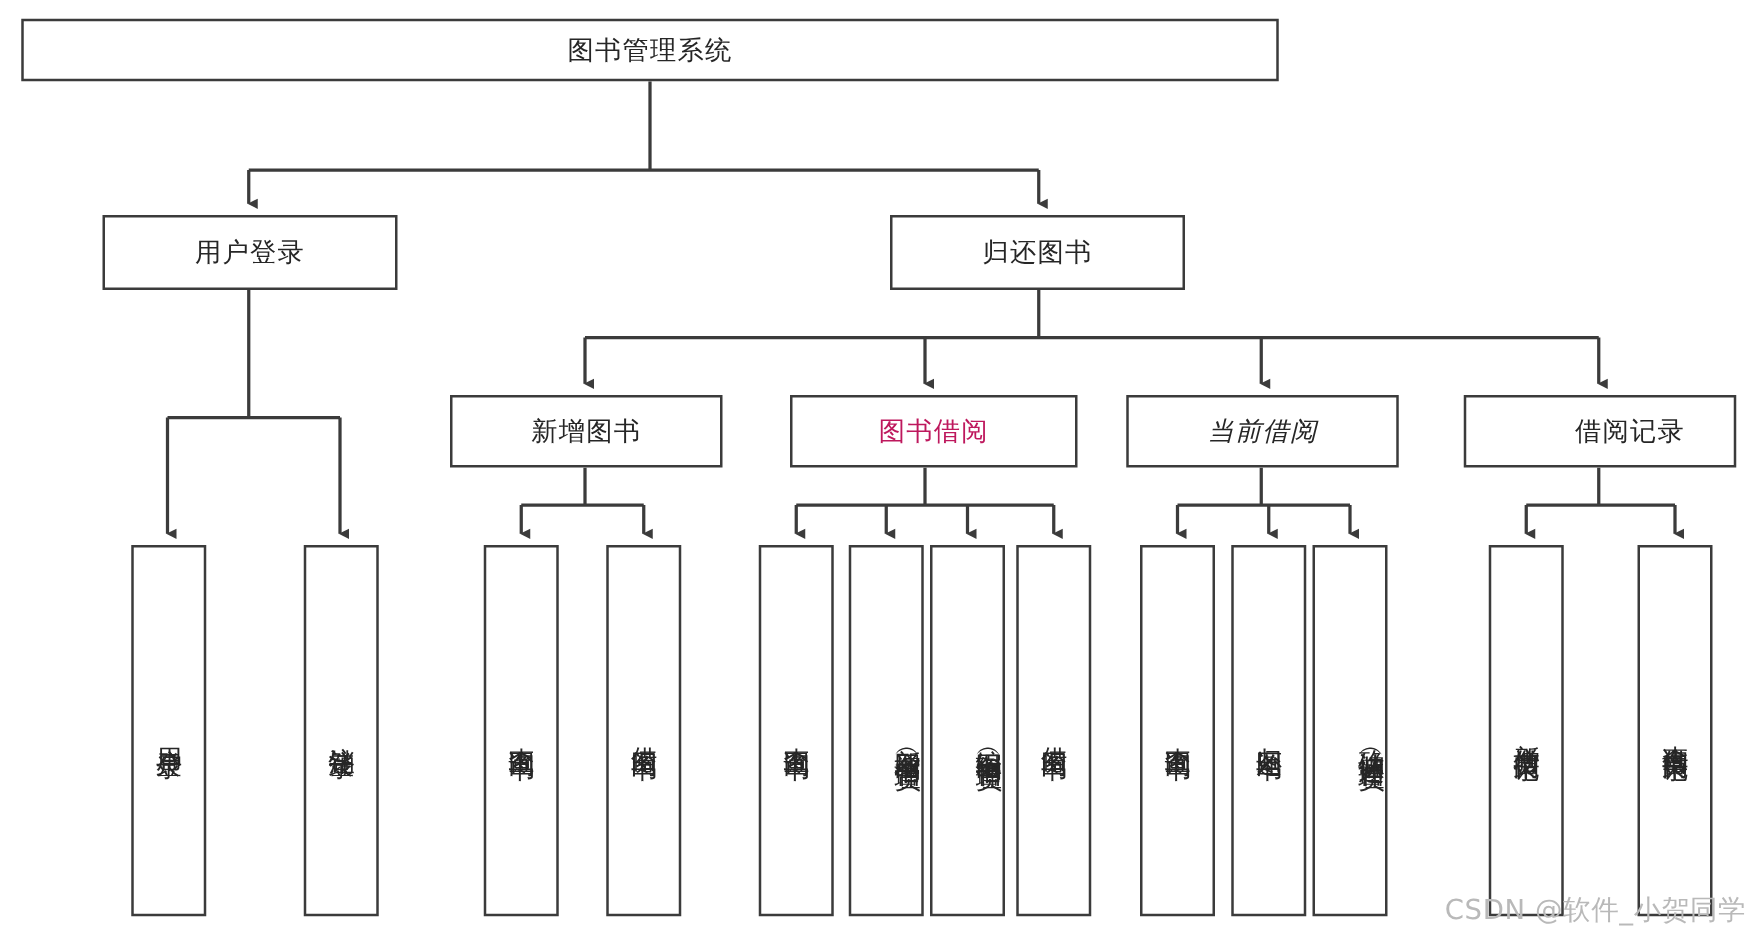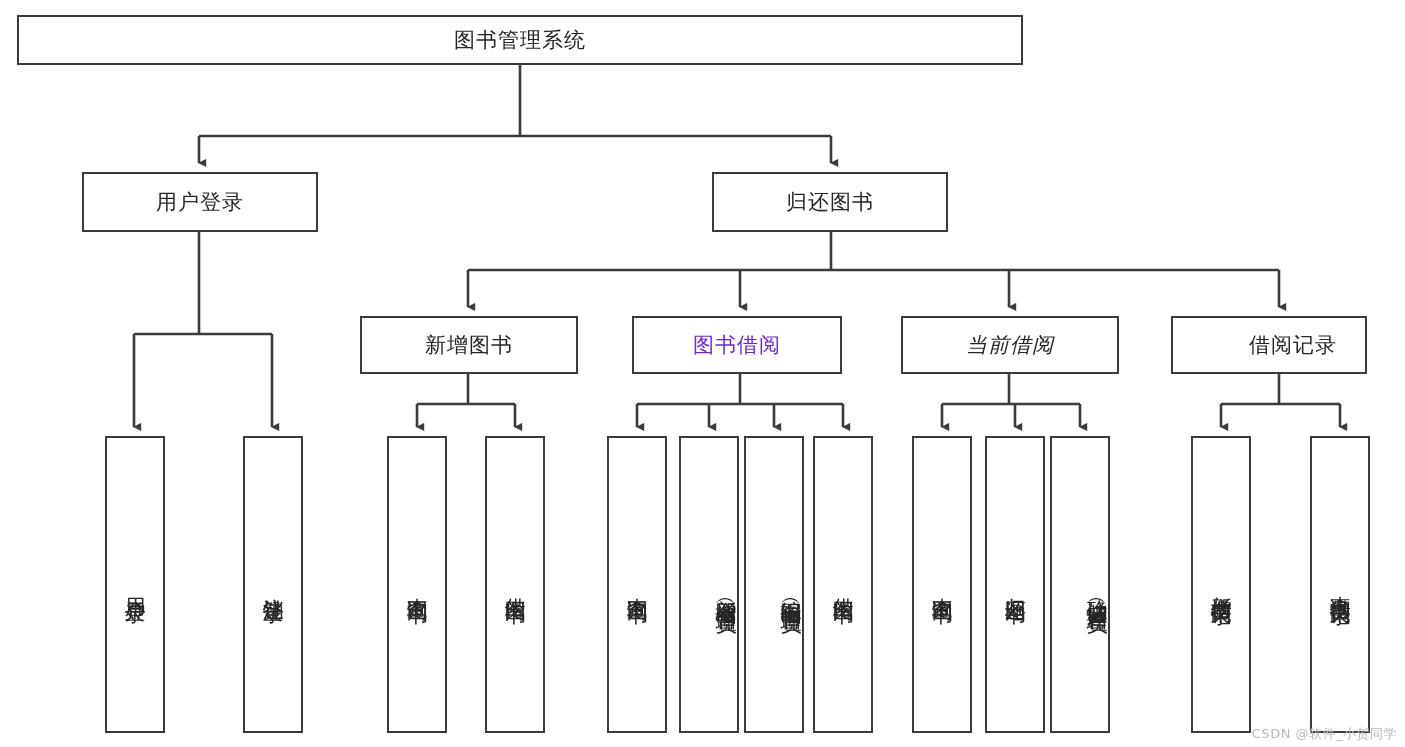--- a/index.html
+++ b/index.html
@@ -53,21 +53,21 @@
     padding-top: 0;
   }
   .node-label {
     display: block;
     line-height: 1.08;
   }
   .watermark {
     position: absolute;
     right: 8px;
     bottom: 4px;
-    font-size: 13px;
+    font-size: 22px;
     color: #b9b9b9;
     white-space: nowrap;
     letter-spacing: 0.5px;
   }
 </style>
 </head>
 <body>
 
 <div id="diagram-root">
 
@@ -128,27 +128,27 @@
       </div>
       <div class="node horizontal" style="left: 82px; top: 172px; width: 236px; height: 60px; border-color: rgb(59, 59, 59); background: rgb(255, 255, 255); color: rgb(38, 38, 38);">
         <span class="node-label">用户登录</span>
       </div>
       <div class="node horizontal" style="left: 712px; top: 172px; width: 236px; height: 60px; border-color: rgb(59, 59, 59); background: rgb(255, 255, 255); color: rgb(38, 38, 38);">
         <span class="node-label">归还图书</span>
       </div>
       <div class="node horizontal" style="left: 360px; top: 316px; width: 218px; height: 58px; border-color: rgb(59, 59, 59); background: rgb(255, 255, 255); color: rgb(38, 38, 38);">
         <span class="node-label">新增图书</span>
       </div>
-      <div class="node horizontal" style="left: 632px; top: 316px; width: 210px; height: 58px; border-color: rgb(59, 59, 59); background: rgb(255, 255, 255); color: #6d28d9;">
+      <div class="node horizontal" style="left: 632px; top: 316px; width: 230px; height: 58px; border-color: rgb(59, 59, 59); background: rgb(255, 255, 255); color: #be185d;">
         <span class="node-label">图书借阅</span>
       </div>
       <div class="node horizontal" style="left: 901px; top: 316px; width: 218px; height: 58px; border-color: rgb(59, 59, 59); background: rgb(255, 255, 255); color: rgb(38, 38, 38); font-style: italic;">
         <span class="node-label">当前借阅</span>
       </div>
-      <div class="node horizontal" style="left: 1171px; top: 316px; width: 196px; height: 58px; border-color: rgb(59, 59, 59); background: rgb(255, 255, 255); color: rgb(38, 38, 38); padding-left: 48px;">
+      <div class="node horizontal" style="left: 1171px; top: 316px; width: 218px; height: 58px; border-color: rgb(59, 59, 59); background: rgb(255, 255, 255); color: rgb(38, 38, 38); padding-left: 48px;">
         <span class="node-label">借阅记录</span>
       </div>
       <div class="node vertical centered" style="left: 105px; top: 436px; width: 60px; height: 297px; border-color: rgb(59, 59, 59); background: rgb(255, 255, 255); color: rgb(38, 38, 38);">
         <span class="node-label">用户登录</span>
       </div>
       <div class="node vertical centered" style="left: 243px; top: 436px; width: 60px; height: 297px; border-color: rgb(59, 59, 59); background: rgb(255, 255, 255); color: rgb(38, 38, 38);">
         <span class="node-label">注销登录</span>
       </div>
       <div class="node vertical centered" style="left: 387px; top: 436px; width: 60px; height: 297px; border-color: rgb(59, 59, 59); background: rgb(255, 255, 255); color: rgb(38, 38, 38);">
         <span class="node-label">查询图书</span>

